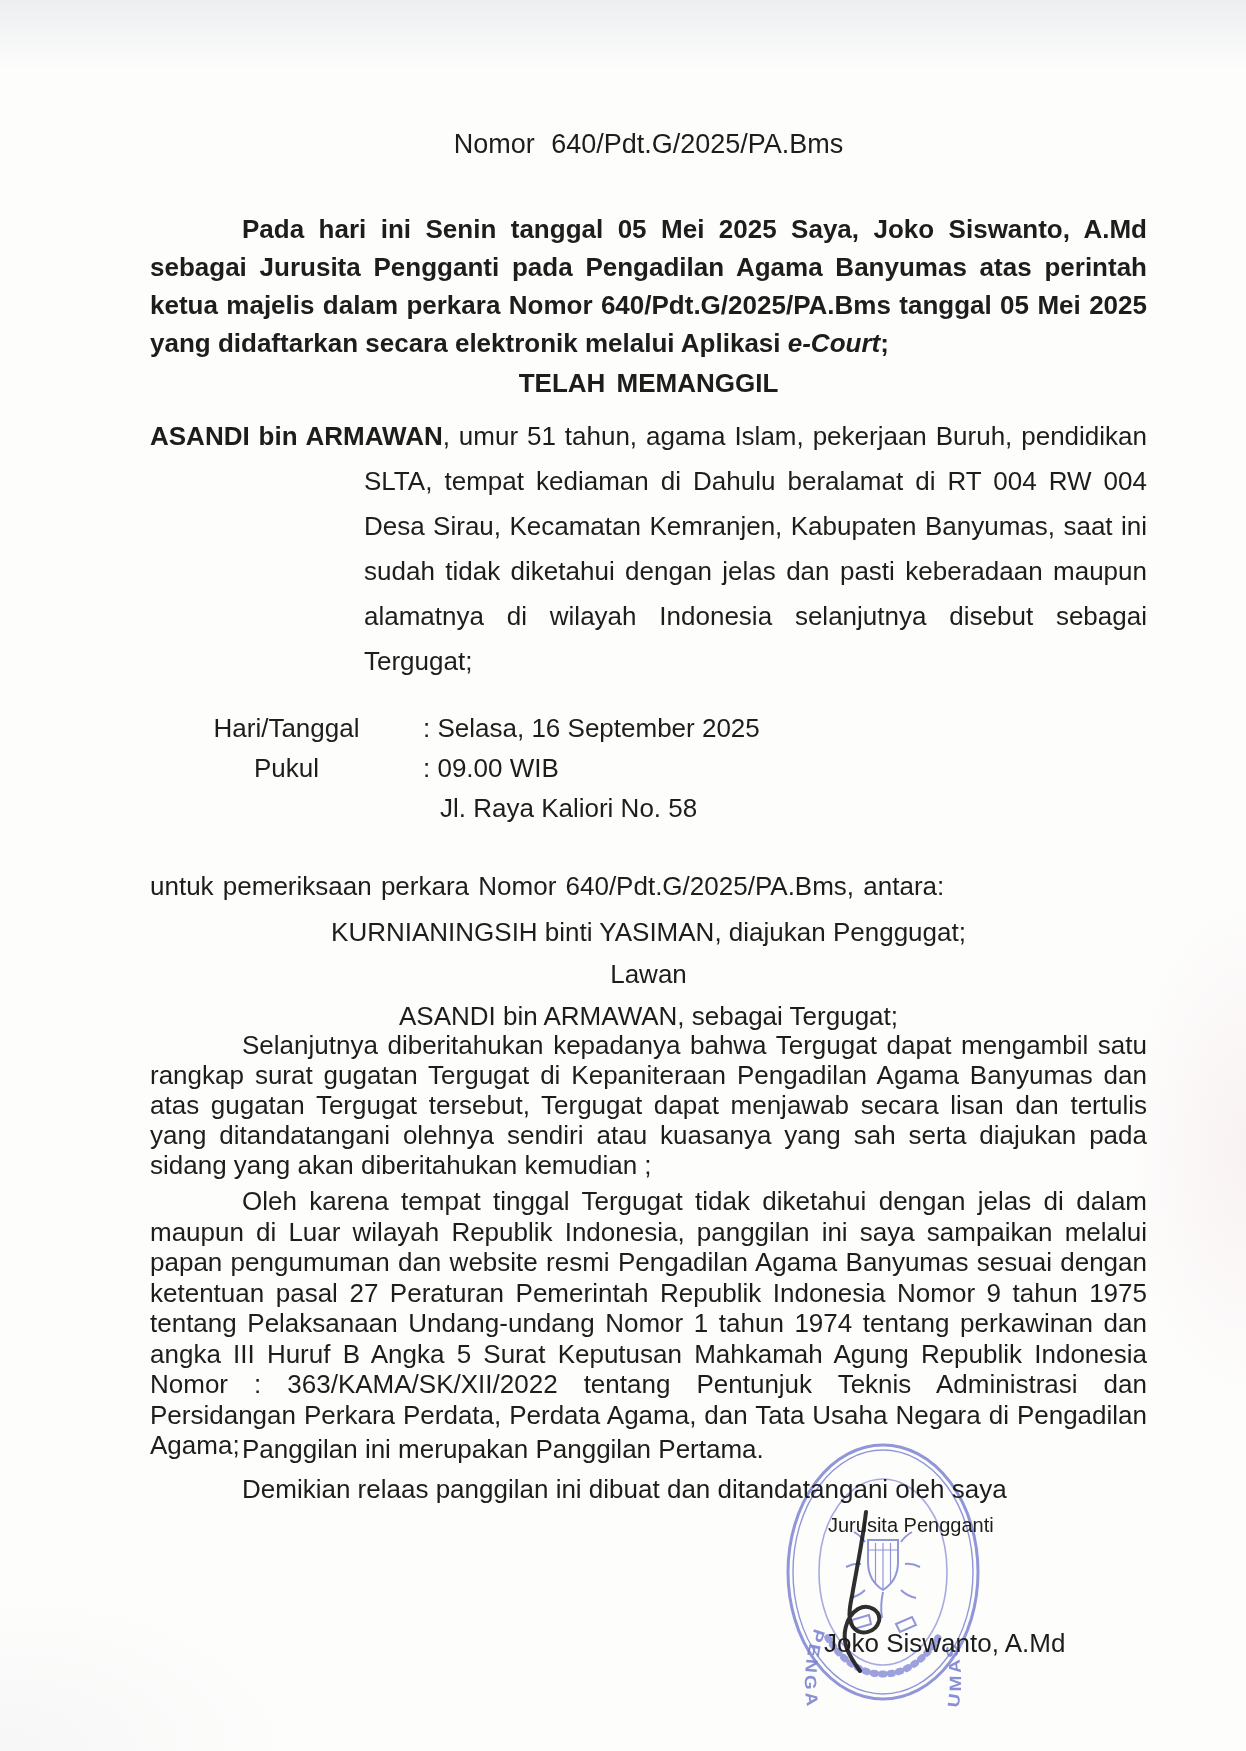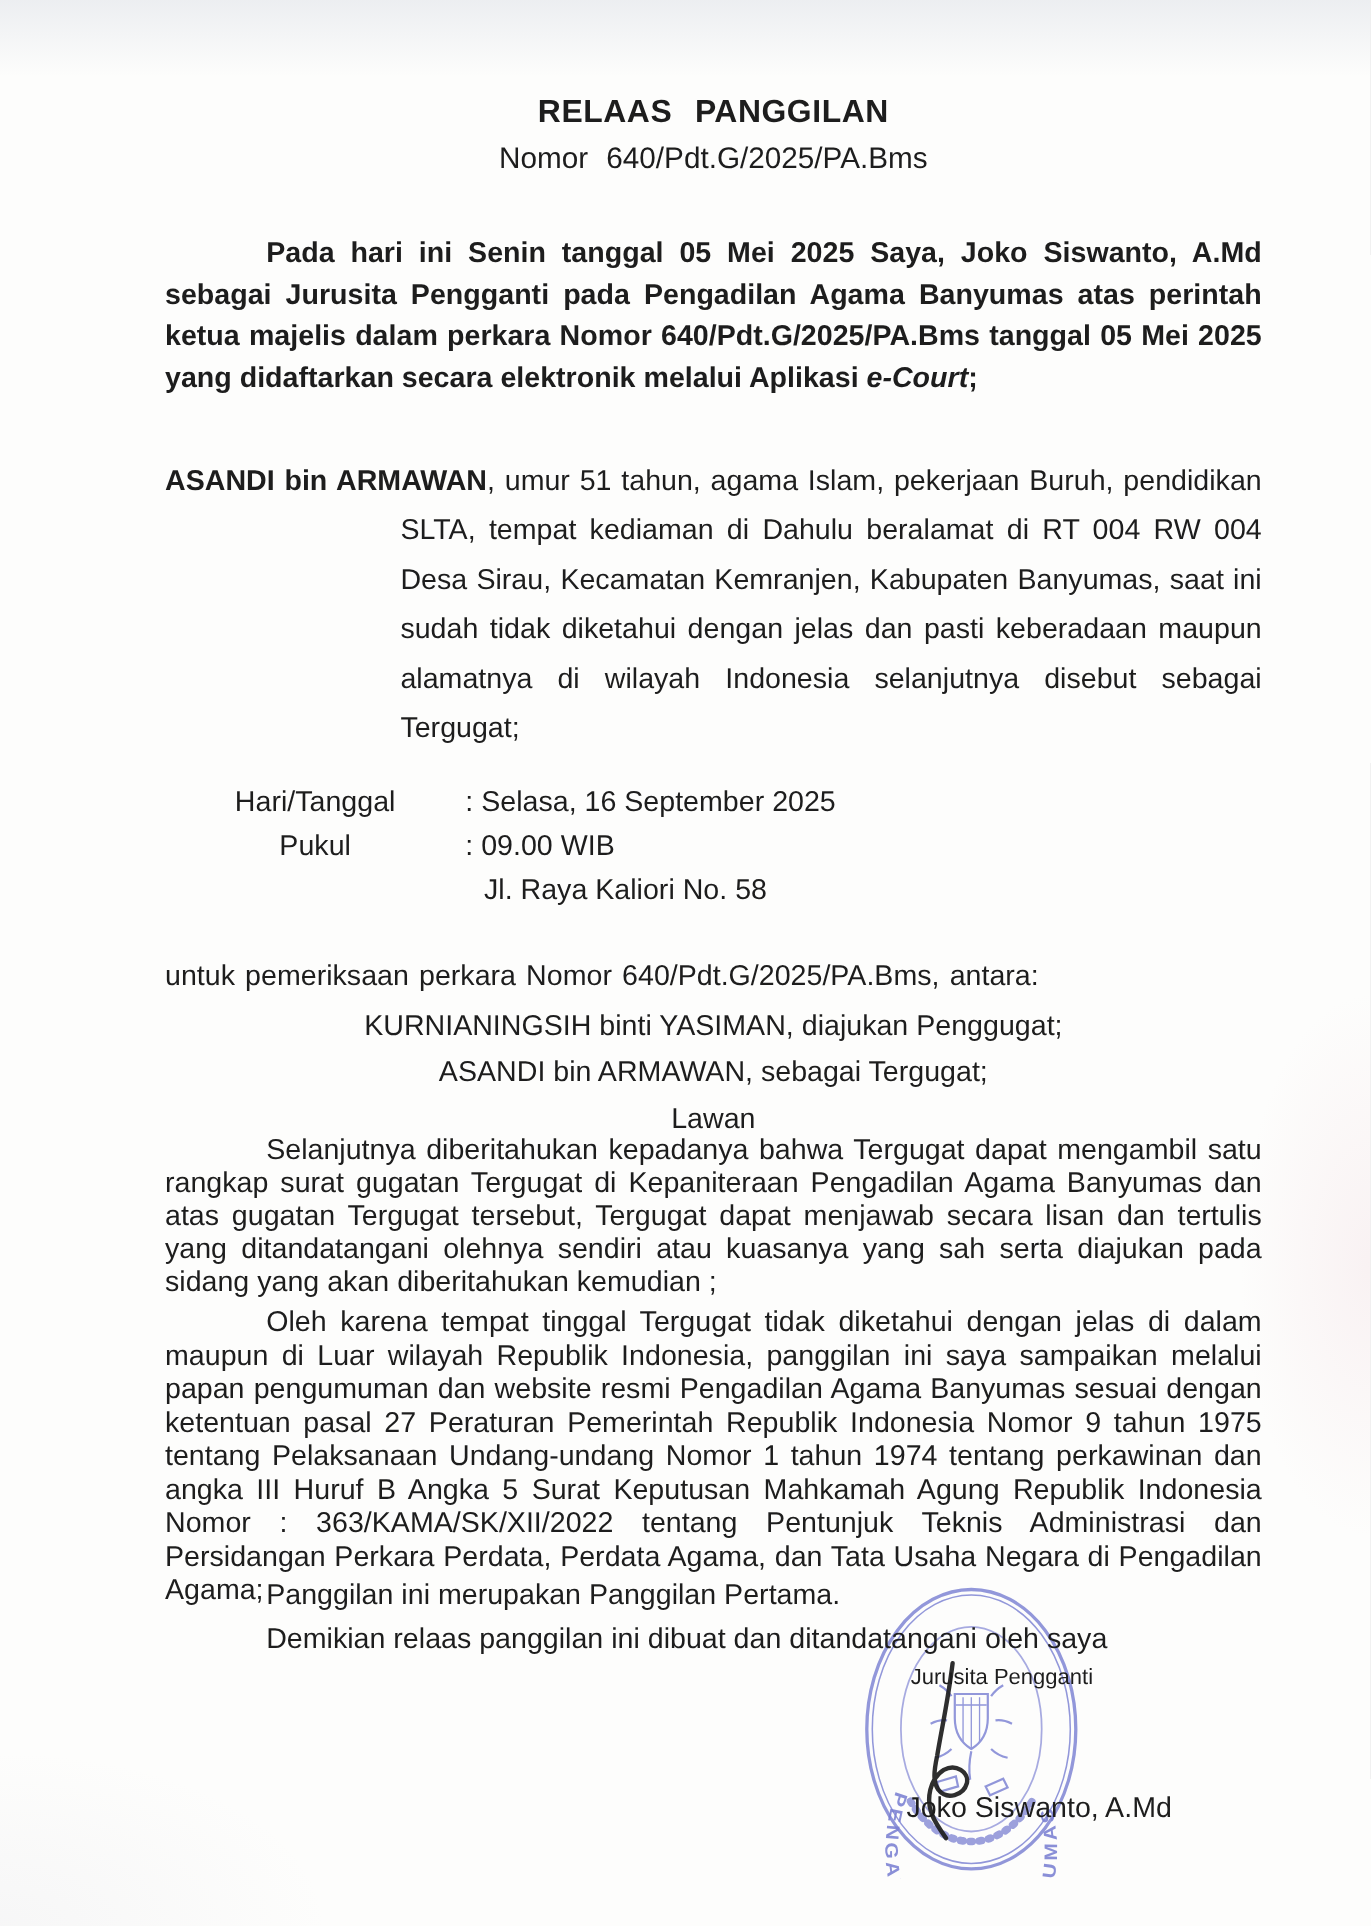--- a/index.html
+++ b/index.html
@@ -94,49 +94,49 @@
 
         <path d="M 72 184 l 17 -5 l 2 9 l -17 5 z"></path>
         <path d="M 116 188 l 16 -7 l 4 8 l -16 7 z"></path>
       </g>
     </g>
     <text font-size="16.5" font-weight="bold" letter-spacing="2.5" fill="#7a80d2" opacity="0.88" font-family="Liberation Sans, DejaVu Sans, sans-serif">
       <textPath href="#stampArc" startOffset="2" textLength="390" lengthAdjust="spacingAndGlyphs">PENGADILAN AGAMA BANYUMAS</textPath>
     </text>
   </svg>
 
-  <div class="abs col center title">RELAAS PANGGILAN</div>
   <div class="abs col center nomor-line">Nomor 640/Pdt.G/2025/PA.Bms</div>
 
   <div class="abs col body-text justify para-opening">
     <span>Pada hari ini Senin tanggal 05 Mei 2025 Saya, Joko Siswanto, A.Md sebagai Jurusita Pengganti pada Pengadilan Agama Banyumas atas perintah ketua majelis dalam perkara Nomor 640/Pdt.G/2025/PA.Bms tanggal 05 Mei 2025 yang didaftarkan secara elektronik melalui Aplikasi </span><i>e-Court</i><span>;</span>
   </div>
 
+  <div class="abs col center telah">TELAH MEMANGGIL</div>
 
   <div class="abs col body-text justify para-asandi">
     <b>ASANDI bin ARMAWAN</b><span>, umur 51 tahun, agama Islam, pekerjaan Buruh, pendidikan SLTA, tempat kediaman di Dahulu beralamat di RT 004 RW 004 Desa Sirau, Kecamatan Kemranjen, Kabupaten Banyumas, saat ini sudah tidak diketahui dengan jelas dan pasti keberadaan maupun alamatnya di wilayah Indonesia selanjutnya disebut sebagai Tergugat;</span>
   </div>
 
 
   <div class="abs col schedule">
     <div class="row">
       <span class="label">Hari/Tanggal</span><span>: Selasa, 16 September 2025</span>
     </div>
     <div class="row">
       <span class="label">Pukul</span><span>: 09.00 WIB</span>
     </div>
     <div class="addr">Jl. Raya Kaliori No. 58</div>
   </div>
 
   <div class="abs col body-text untuk-line">untuk pemeriksaan perkara Nomor  640/Pdt.G/2025/PA.Bms, antara:</div>
 
   <div class="abs col center parties">
     <div>KURNIANINGSIH binti YASIMAN, diajukan Penggugat;</div>
+    <div>Lawan</div>
     <div>ASANDI bin ARMAWAN, sebagai Tergugat;</div>
-    <div>Lawan</div>
   </div>
 
   <div class="abs col body-text justify para-notice">Selanjutnya diberitahukan kepadanya bahwa Tergugat dapat mengambil satu rangkap surat gugatan Tergugat di Kepaniteraan Pengadilan Agama Banyumas dan atas gugatan Tergugat tersebut, Tergugat dapat menjawab secara lisan dan tertulis yang ditandatangani olehnya sendiri atau kuasanya yang sah serta diajukan pada sidang yang akan diberitahukan kemudian ;</div>
   <div class="abs col body-text justify para-publication">Oleh karena tempat tinggal Tergugat tidak diketahui dengan jelas di dalam maupun di Luar wilayah Republik Indonesia, panggilan ini saya sampaikan melalui papan pengumuman dan website resmi Pengadilan Agama Banyumas sesuai dengan ketentuan pasal 27 Peraturan Pemerintah Republik Indonesia Nomor 9 tahun 1975 tentang Pelaksanaan Undang-undang Nomor 1 tahun 1974 tentang perkawinan dan angka III Huruf B Angka 5 Surat Keputusan Mahkamah Agung Republik Indonesia Nomor : 363/KAMA/SK/XII/2022 tentang Pentunjuk Teknis Administrasi dan Persidangan Perkara Perdata, Perdata Agama, dan Tata Usaha Negara di Pengadilan Agama;</div>
   <div class="abs col body-text first-call">Panggilan ini merupakan Panggilan Pertama.</div>
   <div class="abs col body-text closing-line">Demikian relaas panggilan ini dibuat dan ditandatangani oleh saya</div>
 
   <div class="abs sig-role">Jurusita Pengganti</div>
   <div class="abs sig-name">Joko Siswanto, A.Md</div>
 

